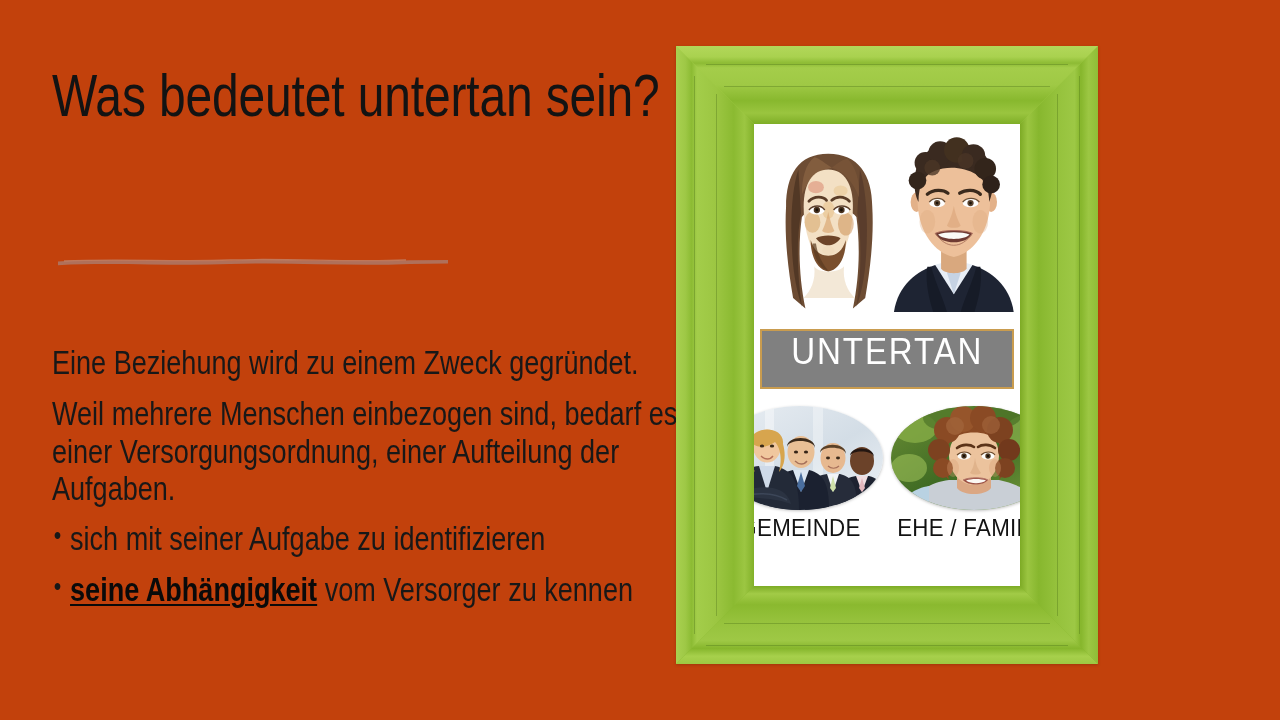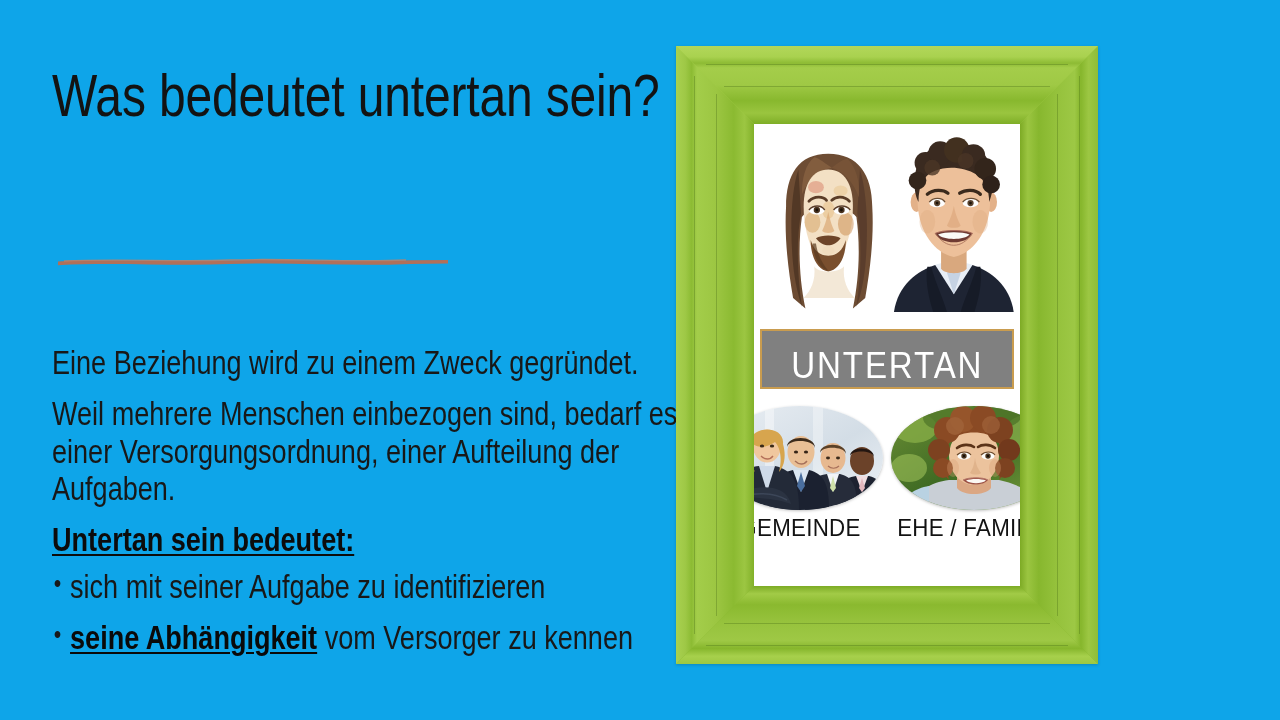--- a/index.html
+++ b/index.html
@@ -13,21 +13,21 @@
     height: 720px;
     overflow: hidden;
     font-family: "Liberation Sans", "DejaVu Sans", sans-serif;
     color: #111111;
     position: relative;
   }
 
   .slide {
     position: absolute;
     inset: 0;
-    background: #0ea5e9;
+    background: #c2410c;
     padding-left: 27px;
   }
 
   
   .left-col {
     position: absolute;
     left: 52px;
     top: 62px;
     width: 620px;
   }
@@ -232,21 +232,21 @@
   
   .banner {
     position: absolute;
     left: 6px;
     right: 6px;
     top: 205px;
     height: 56px;
     background: #808080;
     border: 2px solid #c99c4f;
     display: flex;
-    align-items: flex-end;
+    align-items: flex-start;
     justify-content: center;
   }
   .banner-text {
     font-family: "Liberation Sans Narrow", "Liberation Sans", sans-serif;
     font-size: 36px;
     font-weight: 300;
     letter-spacing: 2px;
     color: #ffffff;
     transform: scaleX(0.92);
     white-space: nowrap;
@@ -304,23 +304,20 @@
                L394,13.6 L356,13.9 C296,16.7 236,11.9 176,14.1 C118,16.3 60,12.1 4,15.2 Z" fill="#b0705a"></path>
       <path d="M10,11.0 C66,8.3 120,12.1 176,10.0 C234,7.9 296,12.6 352,10.0" stroke="#bf8066" stroke-width="1.3" fill="none" opacity="0.85"></path>
     </svg>
   </div>
 
   <div class="body-block">
     <p class="para p1">Eine Beziehung wird zu einem Zweck gegründet.</p>
 
     <p class="para p2">Weil mehrere Menschen einbezogen sind, bedarf es einer Versorgungsordnung, einer Aufteilung der Aufgaben.</p>
 
-    <div style="line-height:0;">
-      <span class="lead">Untertan sein bedeutet:</span>
-    </div>
 
     <ul class="bullets">
       <li class="bullet">
         <span>sich mit seiner Aufgabe zu identifizieren</span>
       </li>
       <li class="bullet">
         <span class="emph">seine Abhängigkeit</span><span> vom Versorger zu kennen</span>
       </li>
     </ul>
   </div>

